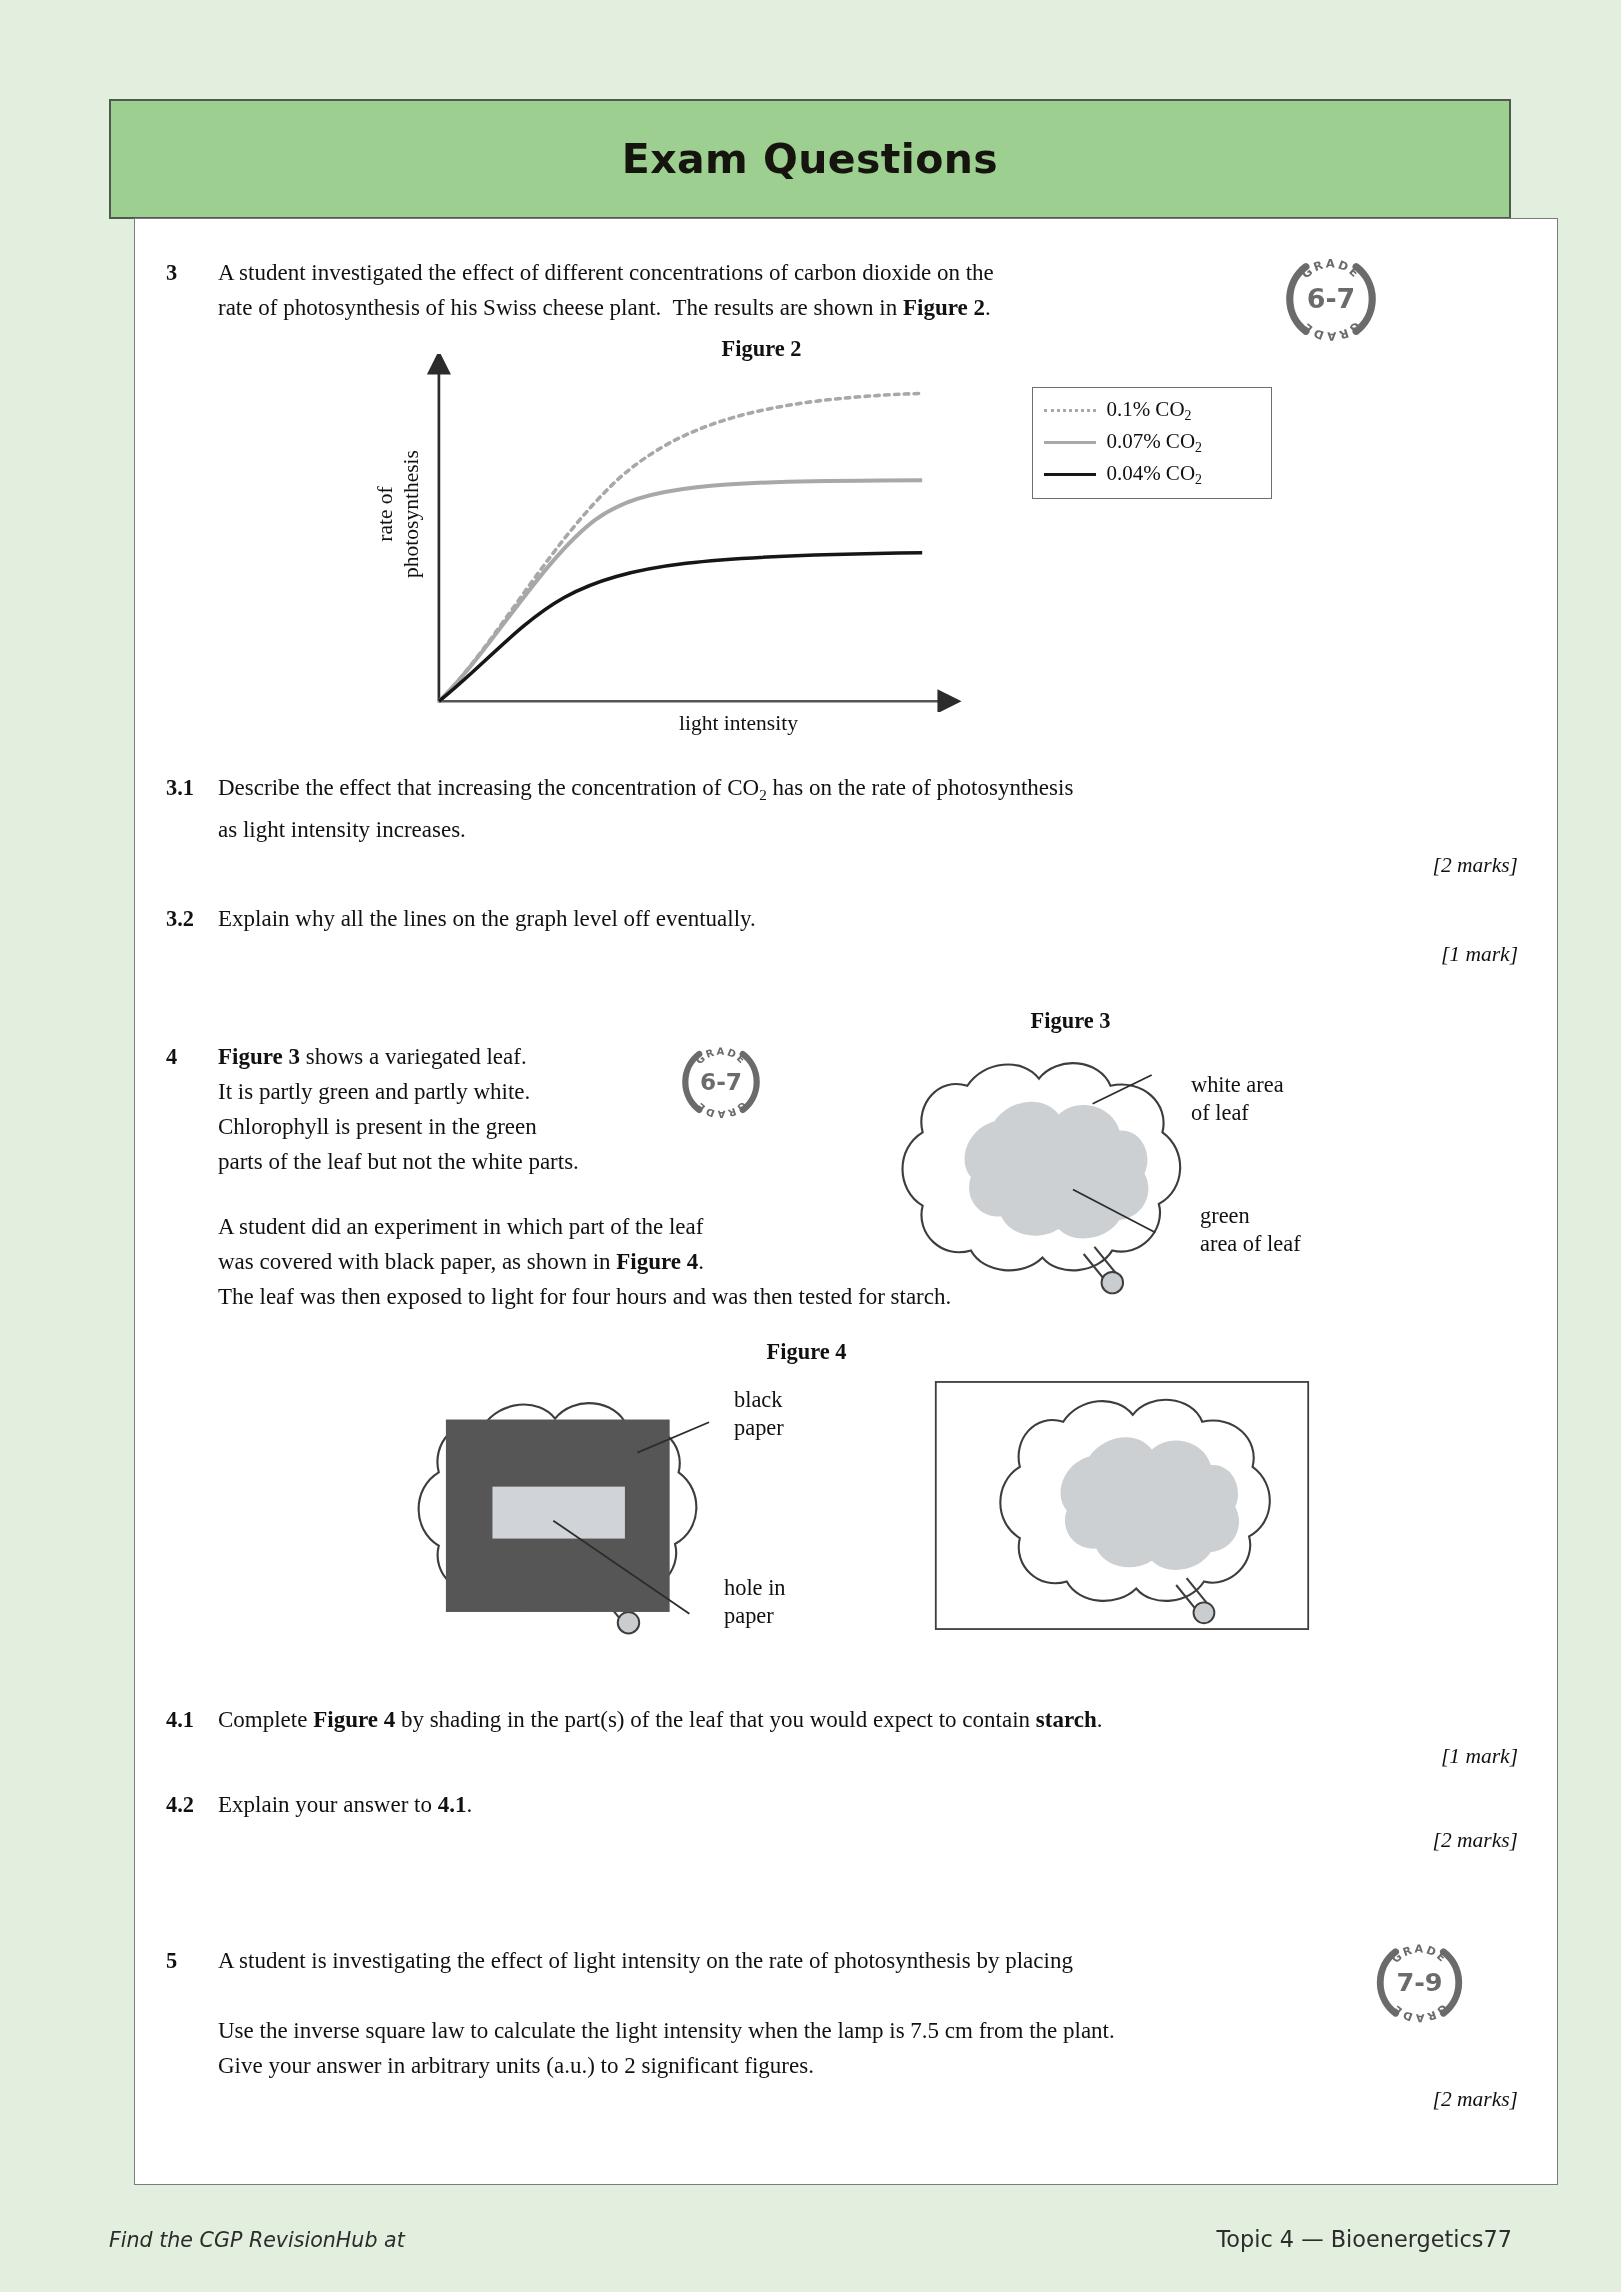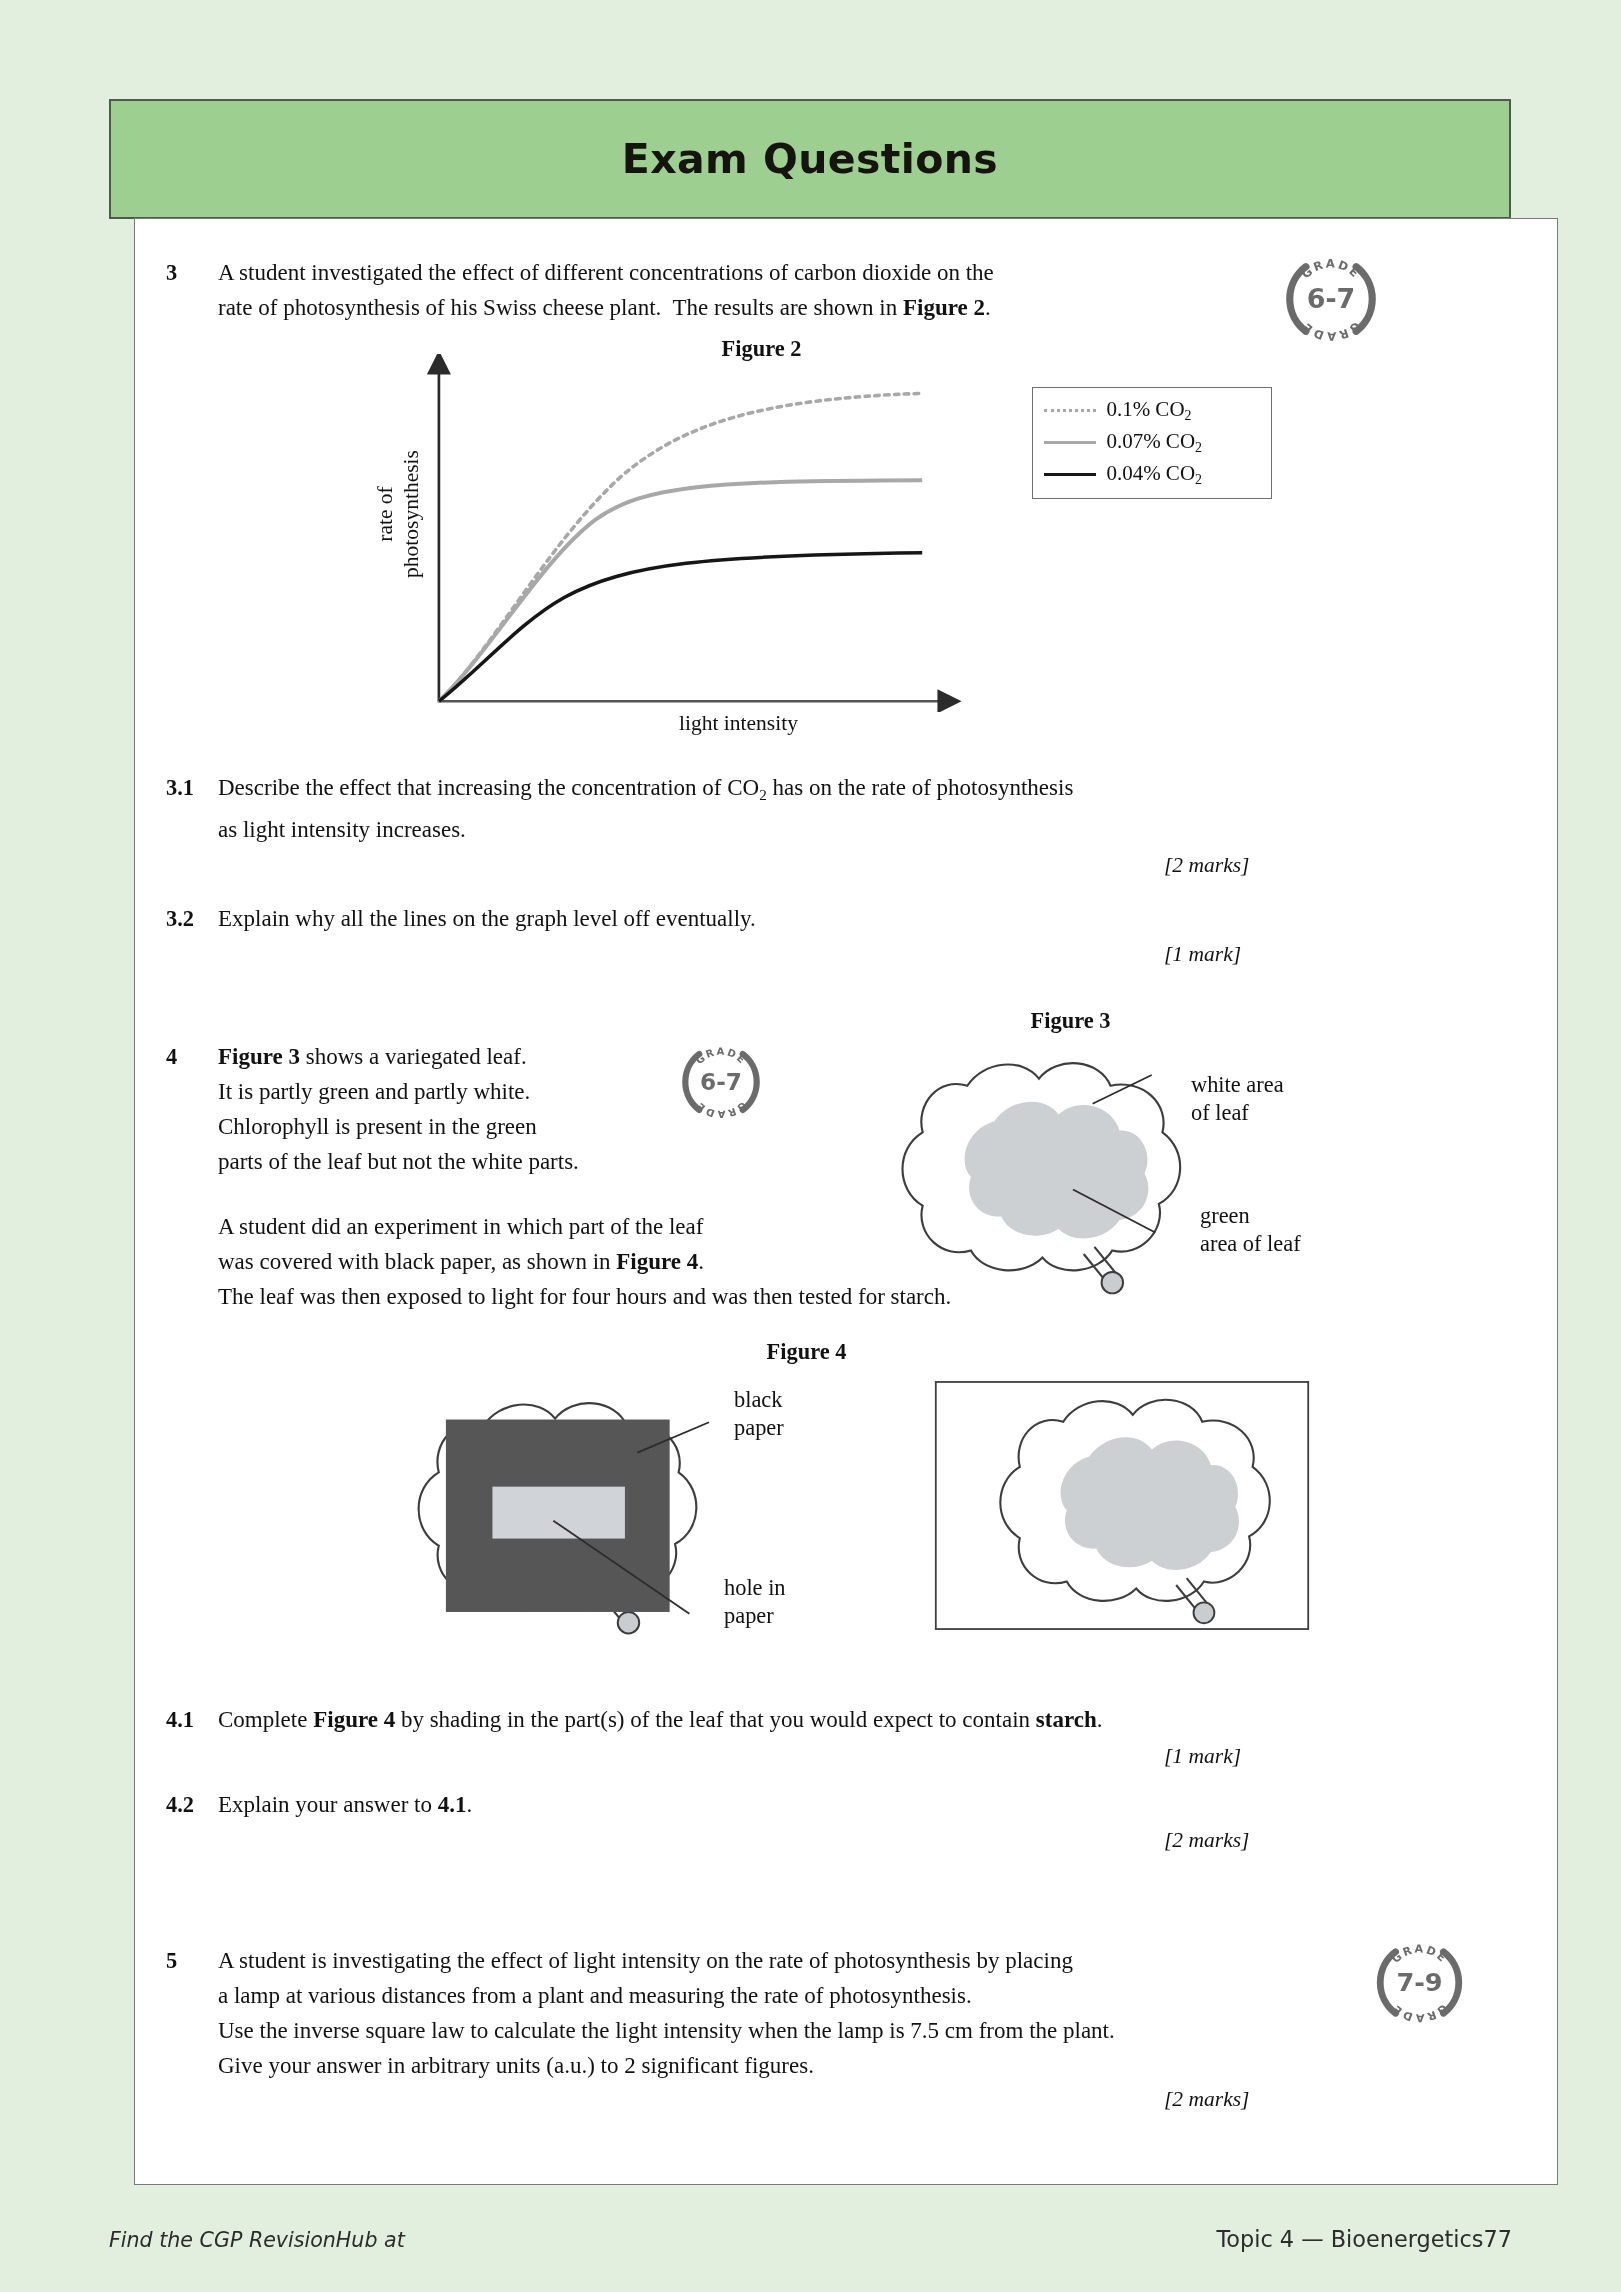--- a/index.html
+++ b/index.html
@@ -67,20 +67,21 @@
     line-height: 35px;
     color: #111;
   }
   .q-body b { font-weight: bold; }
   .sub  { font-size: 0.66em; vertical-align: -0.30em; }
   .marks {
     position: absolute;
     font-style: italic;
     font-size: 21.5px;
     color: #111;
+    text-align: right;
   }
 
   
   .grade-badge { position: absolute; }
 
   
   .fig-cap {
     position: absolute;
     font-size: 22.4px;
     font-weight: bold;
@@ -372,21 +373,21 @@
   <div class="q-body">
     Explain your answer to <b>4.1</b>.
   </div>
 </div>
 <div class="marks" style="left:1164px; top:1828px; width:354px;">[2 marks]</div>
 
 <div class="q" style="left:166px; top:1943px; width:1191px;">
   <div class="q-num">5</div>
   <div class="q-body">
     <span>A student is investigating the effect of light intensity on the rate of photosynthesis by placing</span><br>
-    <span>a lamp at various distances from a plant and measuring the rate of photosynthesis.</span><br>
+    <br>
     <span>Use the inverse square law to calculate the light intensity when the lamp is 7.5 cm from the plant.</span><br>
     <span>Give your answer in arbitrary units (a.u.) to 2 significant figures.</span>
   </div>
 </div>
 
 <div class="grade-badge" style="left:1370px; top:1933px;">
   <svg width="99" height="99" viewBox="0 0 116 116">
     <defs>
       <path id="arcTop5" d="M 23,58 A 35,35 0 0 1 93,58"></path>
       <path id="arcBot5" d="M 95,58 A 37,37 0 0 1 21,58"></path>

